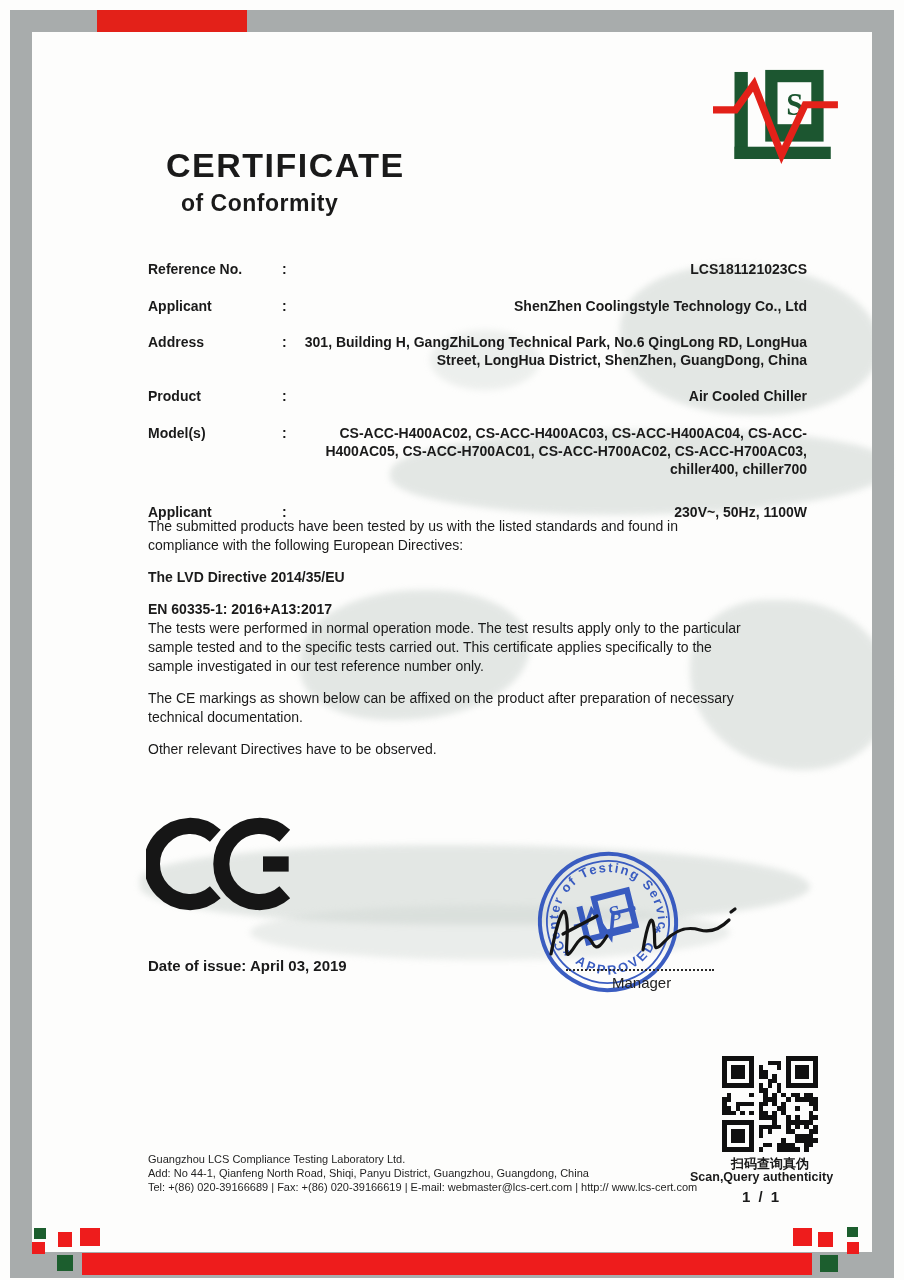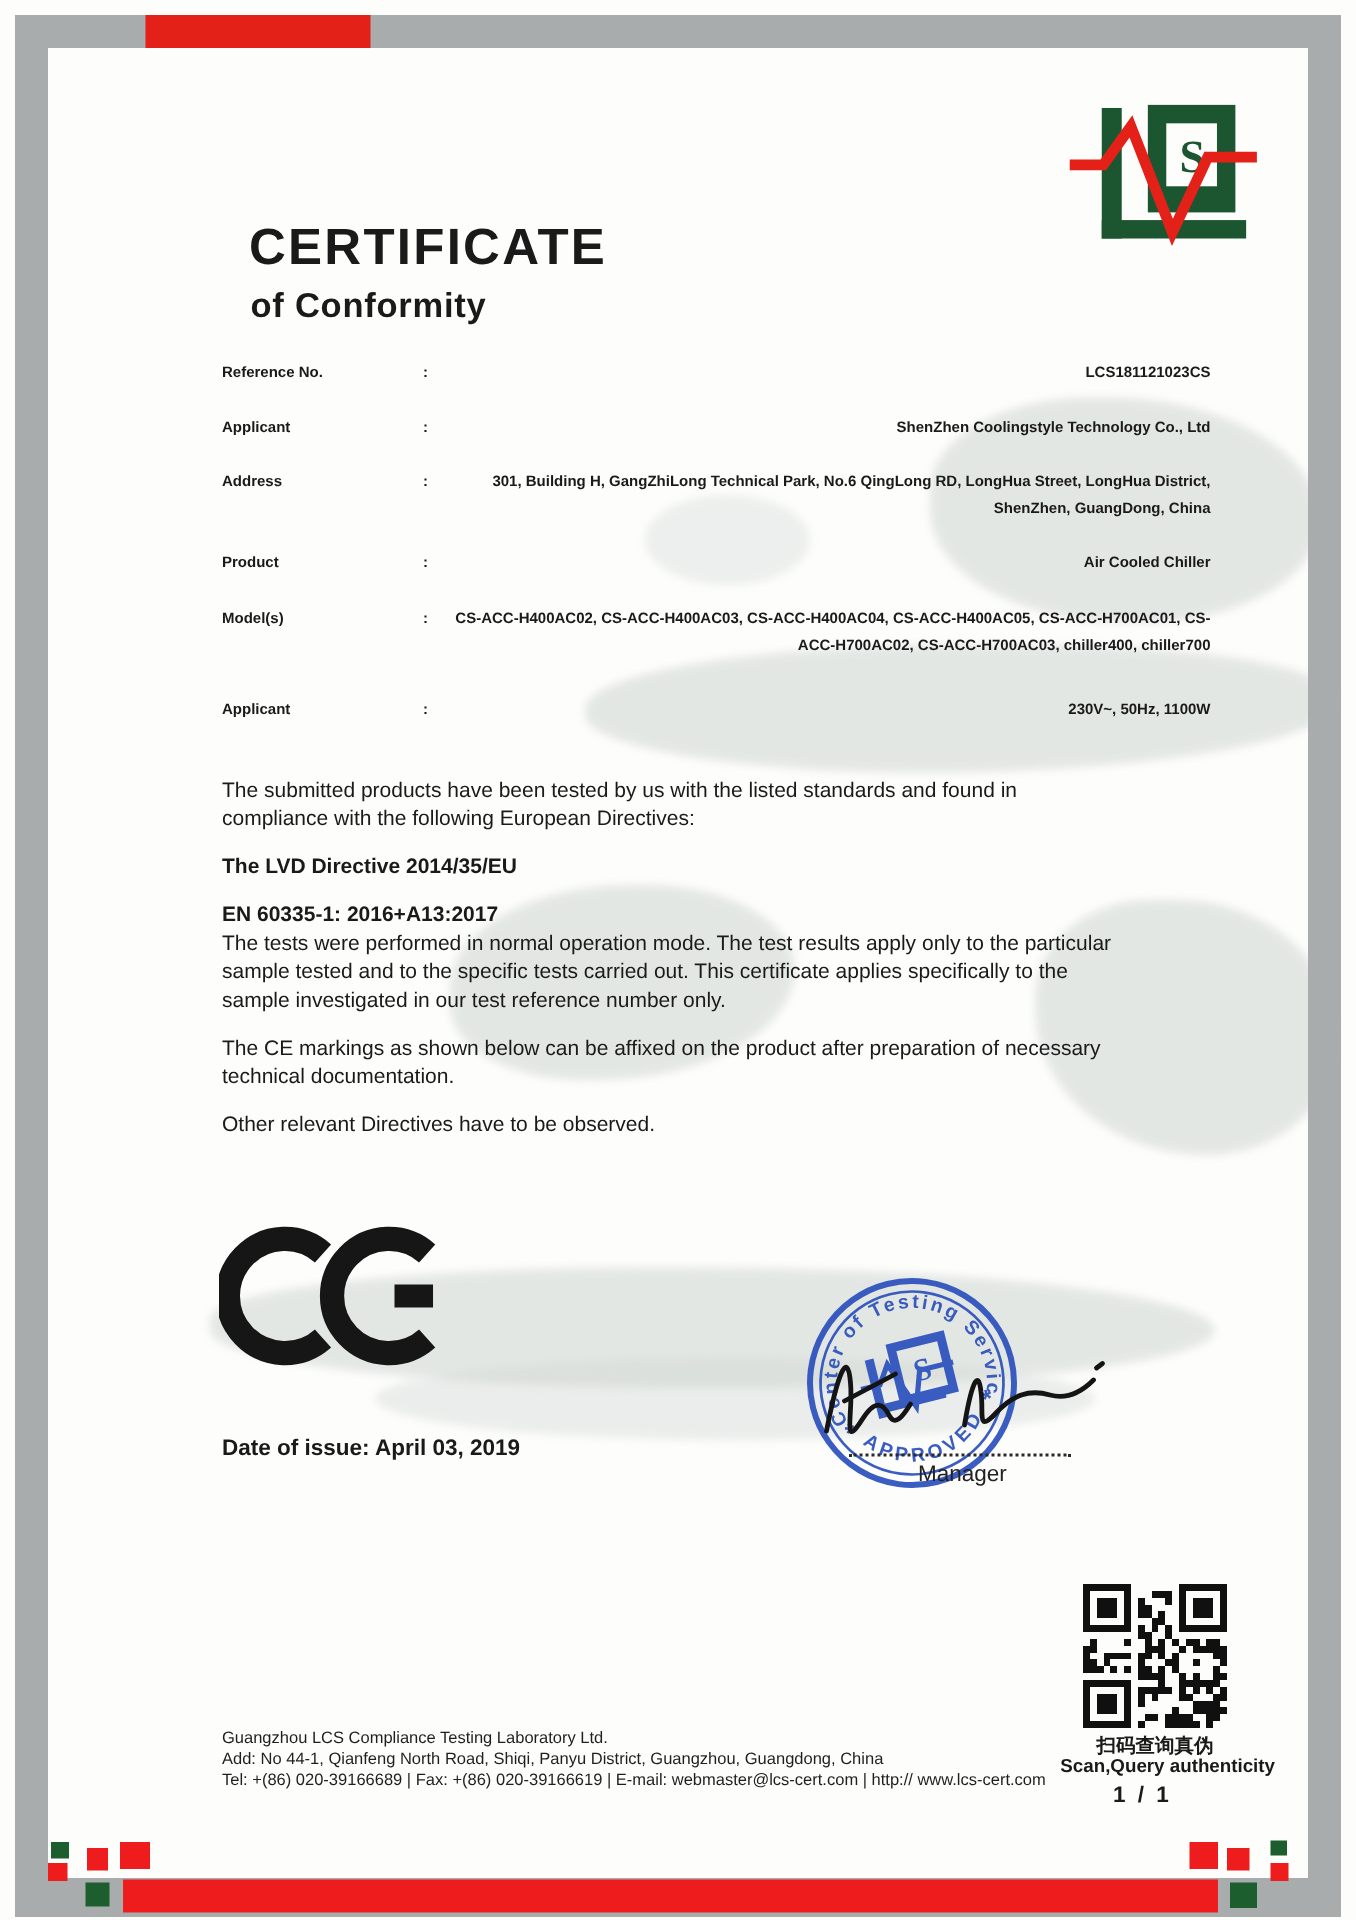--- a/index.html
+++ b/index.html
@@ -18,24 +18,24 @@
   .sq.red{background:#ee1c1c;} .sq.green{background:#1c5e2e;}
 
   
   .wm{position:absolute;background:#cfd6d2;opacity:.55;filter:blur(3px);}
 
   
   .logo{position:absolute;left:713px;top:64px;width:128px;height:104px;}
 
   
   .title1{position:absolute;left:166px;top:146px;font-size:34px;font-weight:bold;letter-spacing:1.5px;}
-  .title2{position:absolute;left:167px;top:190px;font-size:23px;font-weight:bold;letter-spacing:.5px;}
-
-  
-  .fields{position:absolute;left:148px;top:240px;width:660px;font-size:10px;font-weight:bold;line-height:18px;}
+  .title2{position:absolute;left:181px;top:190px;font-size:23px;font-weight:bold;letter-spacing:.5px;}
+
+  
+  .fields{position:absolute;left:148px;top:260px;width:660px;font-size:14px;font-weight:bold;line-height:18px;}
   .frow{display:flex;align-items:flex-start;}
   .flabel{width:134px;flex:none;}
   .fcolon{width:20px;flex:none;}
   .fvalue{width:505px;text-align:right;}
   .mb20{margin-bottom:19px;} .mb18{margin-bottom:18px;} .mb19{margin-bottom:19px;} .mb23{margin-bottom:25px;}
 
   
   .bodytxt{position:absolute;left:148px;top:517px;width:594px;font-size:14px;line-height:19px;}
   .bodytxt p{margin:0 0 13px 0;}
   .bodytxt .bold{font-weight:bold;}
@@ -50,21 +50,21 @@
 
   
   .stamp{position:absolute;left:520px;top:834px;width:176px;height:176px;opacity:.92;}
   .sig{position:absolute;left:545px;top:884px;width:195px;height:100px;}
   .sigline{position:absolute;left:566px;top:969px;width:148px;border-bottom:2px dotted #2a2a2a;}
   .manager{position:absolute;left:612px;top:974px;font-size:15px;color:#222;}
 
   
   .qr{position:absolute;left:722px;top:1056px;width:96px;height:96px;}
   .scan-cn{position:absolute;left:700px;top:1155px;width:140px;text-align:center;font-size:13px;font-weight:bold;}
-  .scan-en{position:absolute;left:690px;top:1170px;width:160px;text-align:right;font-size:12.5px;font-weight:bold;}
+  .scan-en{position:absolute;left:690px;top:1170px;width:160px;text-align:left;font-size:12.5px;font-weight:bold;}
   .pagenum{position:absolute;left:742px;top:1188px;font-size:15px;font-weight:bold;letter-spacing:2px;}
   .footer{position:absolute;left:148px;top:1152px;width:600px;font-size:11px;line-height:14px;color:#1f1f1f;}
 </style>
 </head>
 <body>
 
 <div class="doc">
 
   <div class="wm" style="left:620px;top:265px;width:260px;height:150px;border-radius:45% 60% 50% 55%;"></div>
   <div class="wm" style="left:390px;top:430px;width:500px;height:85px;border-radius:50% 40% 55% 45%;"></div>

